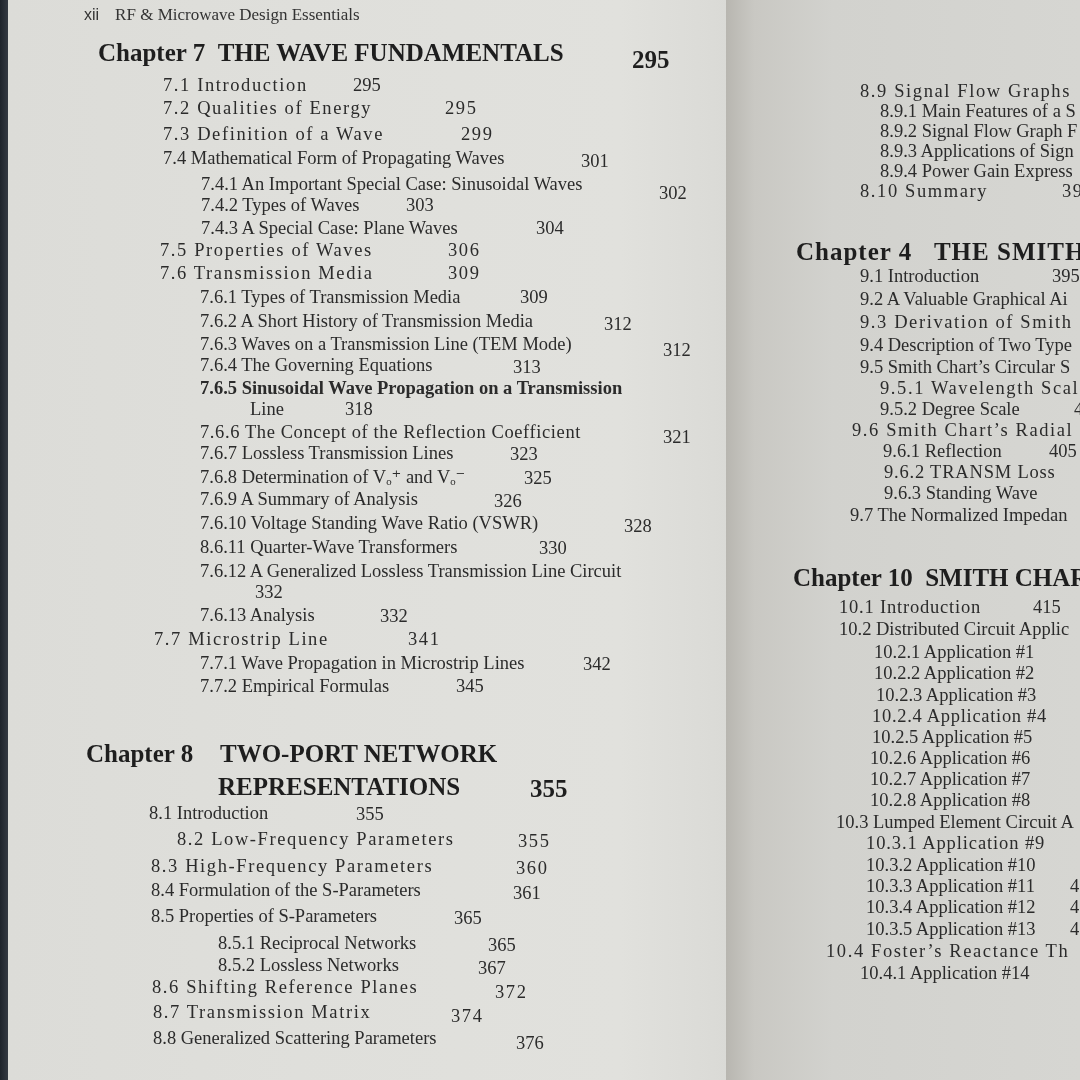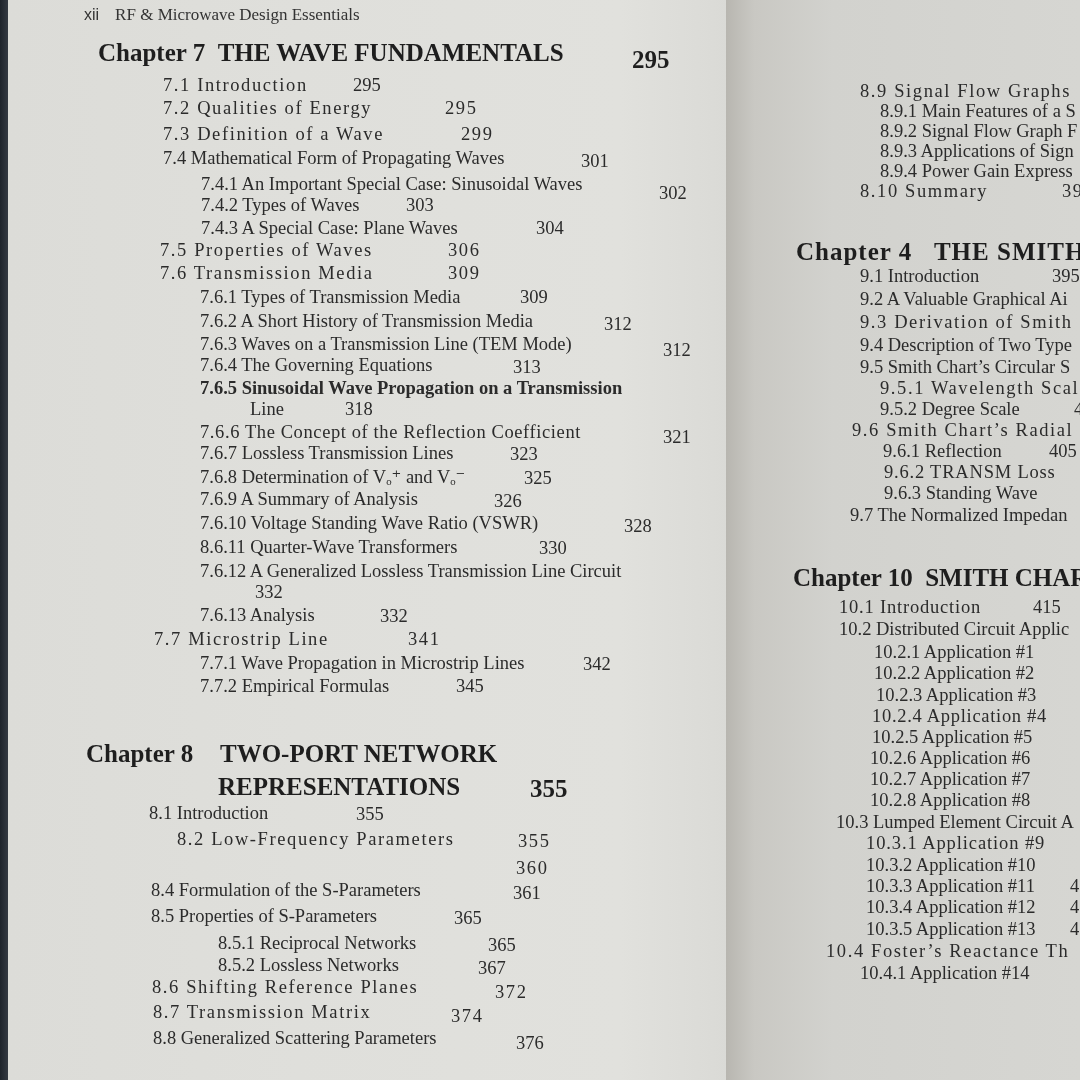--- a/index.html
+++ b/index.html
@@ -125,20 +125,21 @@
   <div class="line chap" style="left:212px;top:740px;">TWO-PORT NETWORK</div>
   <div class="line chap" style="left:210px;top:773px;">REPRESENTATIONS</div>
   <div class="chap-num" style="left:522px;top:775px;">355</div>
 
   <div class="line e1" style="left:141px;top:803px;"><span>8.1 Introduction</span></div>
   <div class="num" style="left:348px;top:804px;">355</div>
 
   <div class="line e1" style="left:143px;top:829px;margin-left:26px;"><span class="sp">8.2 Low-Frequency Parameters</span></div>
   <div class="num sp" style="left:510px;top:831px;">355</div>
 
+  <div class="line e1" style="left:143px;top:856px;"><span class="sp">8.3 High-Frequency Parameters</span></div>
   <div class="num sp" style="left:508px;top:858px;">360</div>
 
   <div class="line e1" style="left:143px;top:880px;"><span>8.4 Formulation of the S-Parameters</span></div>
   <div class="num" style="left:505px;top:883px;">361</div>
 
   <div class="line e1" style="left:143px;top:906px;"><span>8.5 Properties of S-Parameters</span></div>
   <div class="num" style="left:446px;top:908px;">365</div>
 
   <div class="line e1" style="left:210px;top:933px;"><span>8.5.1 Reciprocal Networks</span></div>
   <div class="num" style="left:480px;top:935px;">365</div>

